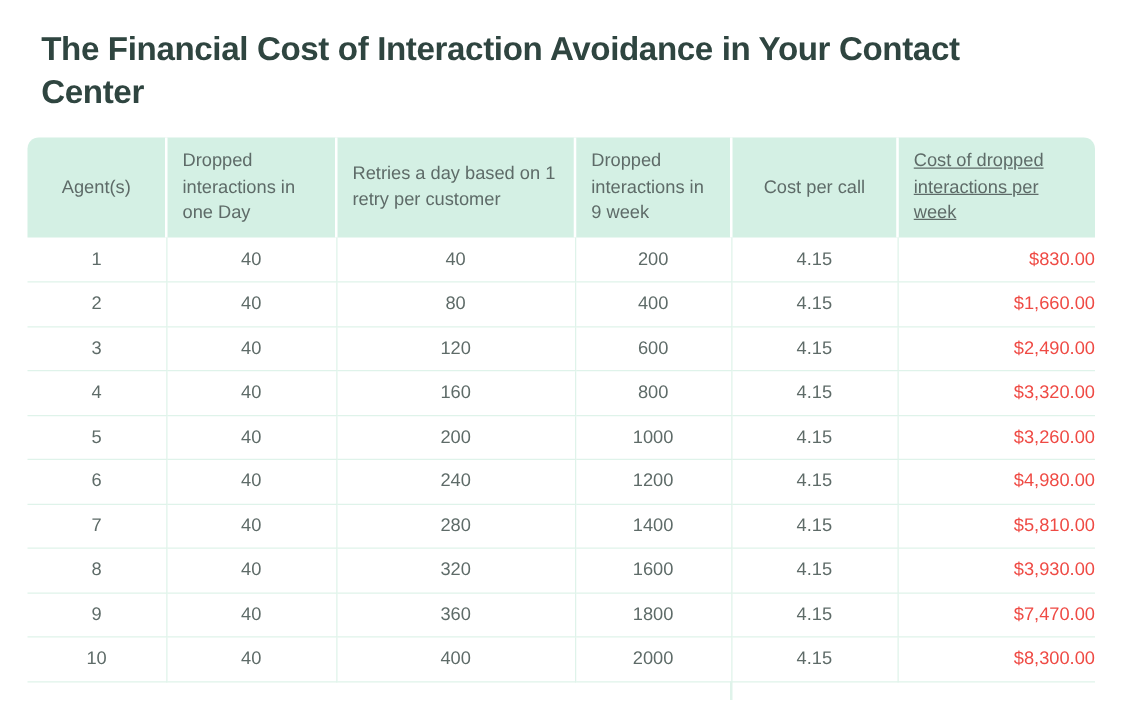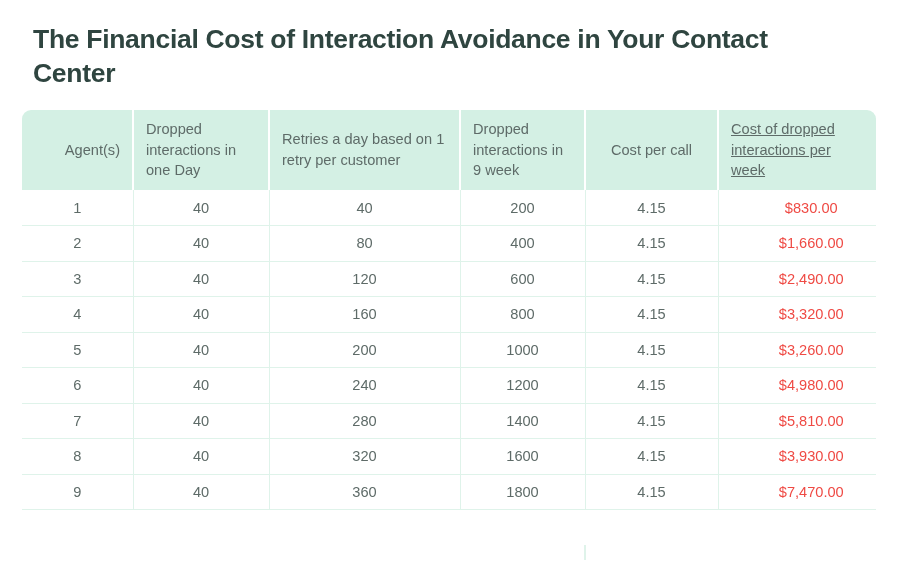--- a/index.html
+++ b/index.html
@@ -60,21 +60,20 @@
     border-right: 2px solid #ffffff;
     padding: 4px 12px;
     box-sizing: border-box;
   }
   thead tr.head-row th:last-child {
     border-right: none;
   }
   thead tr.head-row th.th-first {
     border-top-left-radius: 9px;
     border-bottom-left-radius: 0;
-    text-align: right;
   }
   thead tr.head-row th.th-last {
     border-top-right-radius: 9px;
     text-decoration: underline;
   }
   thead tr.head-row th .htxt {
     display: block;
   }
   thead tr.head-row th.align-left .htxt {
     text-align: left;
@@ -87,21 +86,21 @@
     vertical-align: middle;
     border-bottom: 1.4px solid #dff3ea;
     border-right: 1.4px solid #dff3ea;
     box-sizing: border-box;
   }
   tbody tr.data-row td:last-child {
     border-right: none;
   }
   tbody tr.data-row td.cost-cell {
     color: #ef4a44;
-    text-align: center;
+    text-align: right;
     padding-left: 28px;
   }
   tbody tr.data-row td.col-agent {
     border-left: none;
   }
   .stub {
     position: absolute;
     left: 584px;
     top: 545px;
     width: 1.6px;
@@ -222,20 +221,28 @@
             <td class="cost-cell">$3,930.00</td>
           </tr>
           <tr class="data-row">
             <td class="col-agent">9</td>
             <td>40</td>
             <td>360</td>
             <td>1800</td>
             <td>4.15</td>
             <td class="cost-cell">$7,470.00</td>
           </tr>
+          <tr class="data-row">
+            <td class="col-agent">10</td>
+            <td>40</td>
+            <td>400</td>
+            <td>2000</td>
+            <td>4.15</td>
+            <td class="cost-cell">$8,300.00</td>
+          </tr>
         </tbody>
     </table>
   </div>
 
   <div class="stub"></div>
   <div class="clip-mask"></div>
 
 </div>
 
 </body></html>

